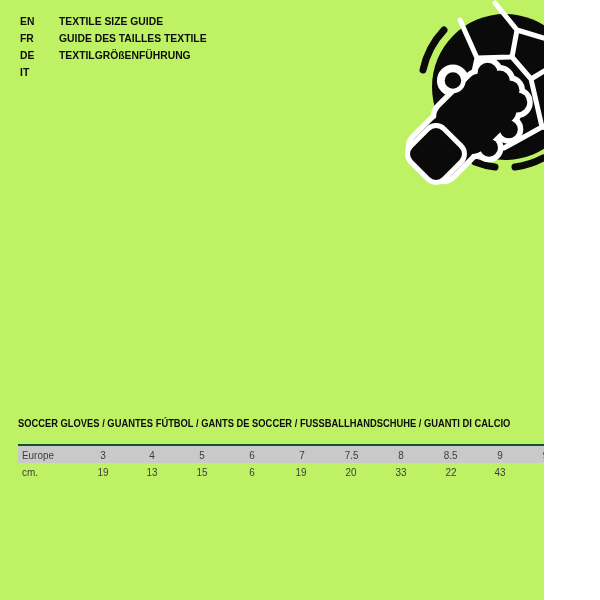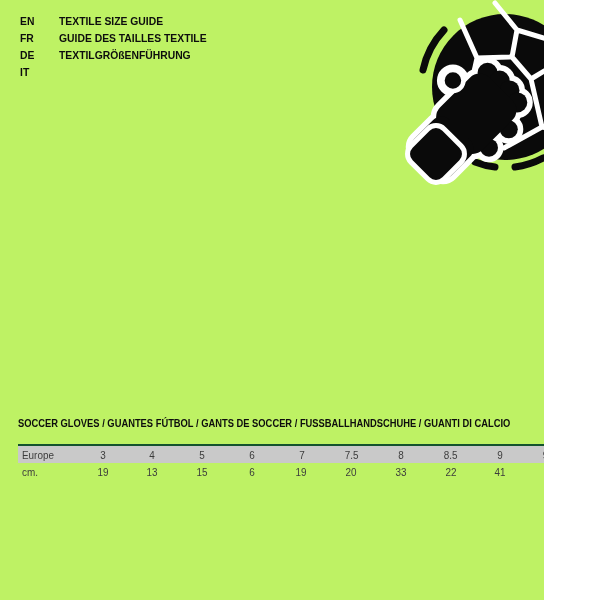--- a/index.html
+++ b/index.html
@@ -142,19 +142,19 @@
       <tr class="row-cm">
         <td class="lbl"><span class="cond">cm.</span></td>
         <td><span class="condc">19</span></td>
         <td><span class="condc">13</span></td>
         <td><span class="condc">15</span></td>
         <td><span class="condc">6</span></td>
         <td><span class="condc">19</span></td>
         <td><span class="condc">20</span></td>
         <td><span class="condc">33</span></td>
         <td><span class="condc">22</span></td>
-        <td><span class="condc">41</span></td>
+        <td><span class="condc">43</span></td>
         <td><span class="condc">24</span></td>
       </tr>
     </tbody>
   </table>
 
 </div>
 
 </body></html>

